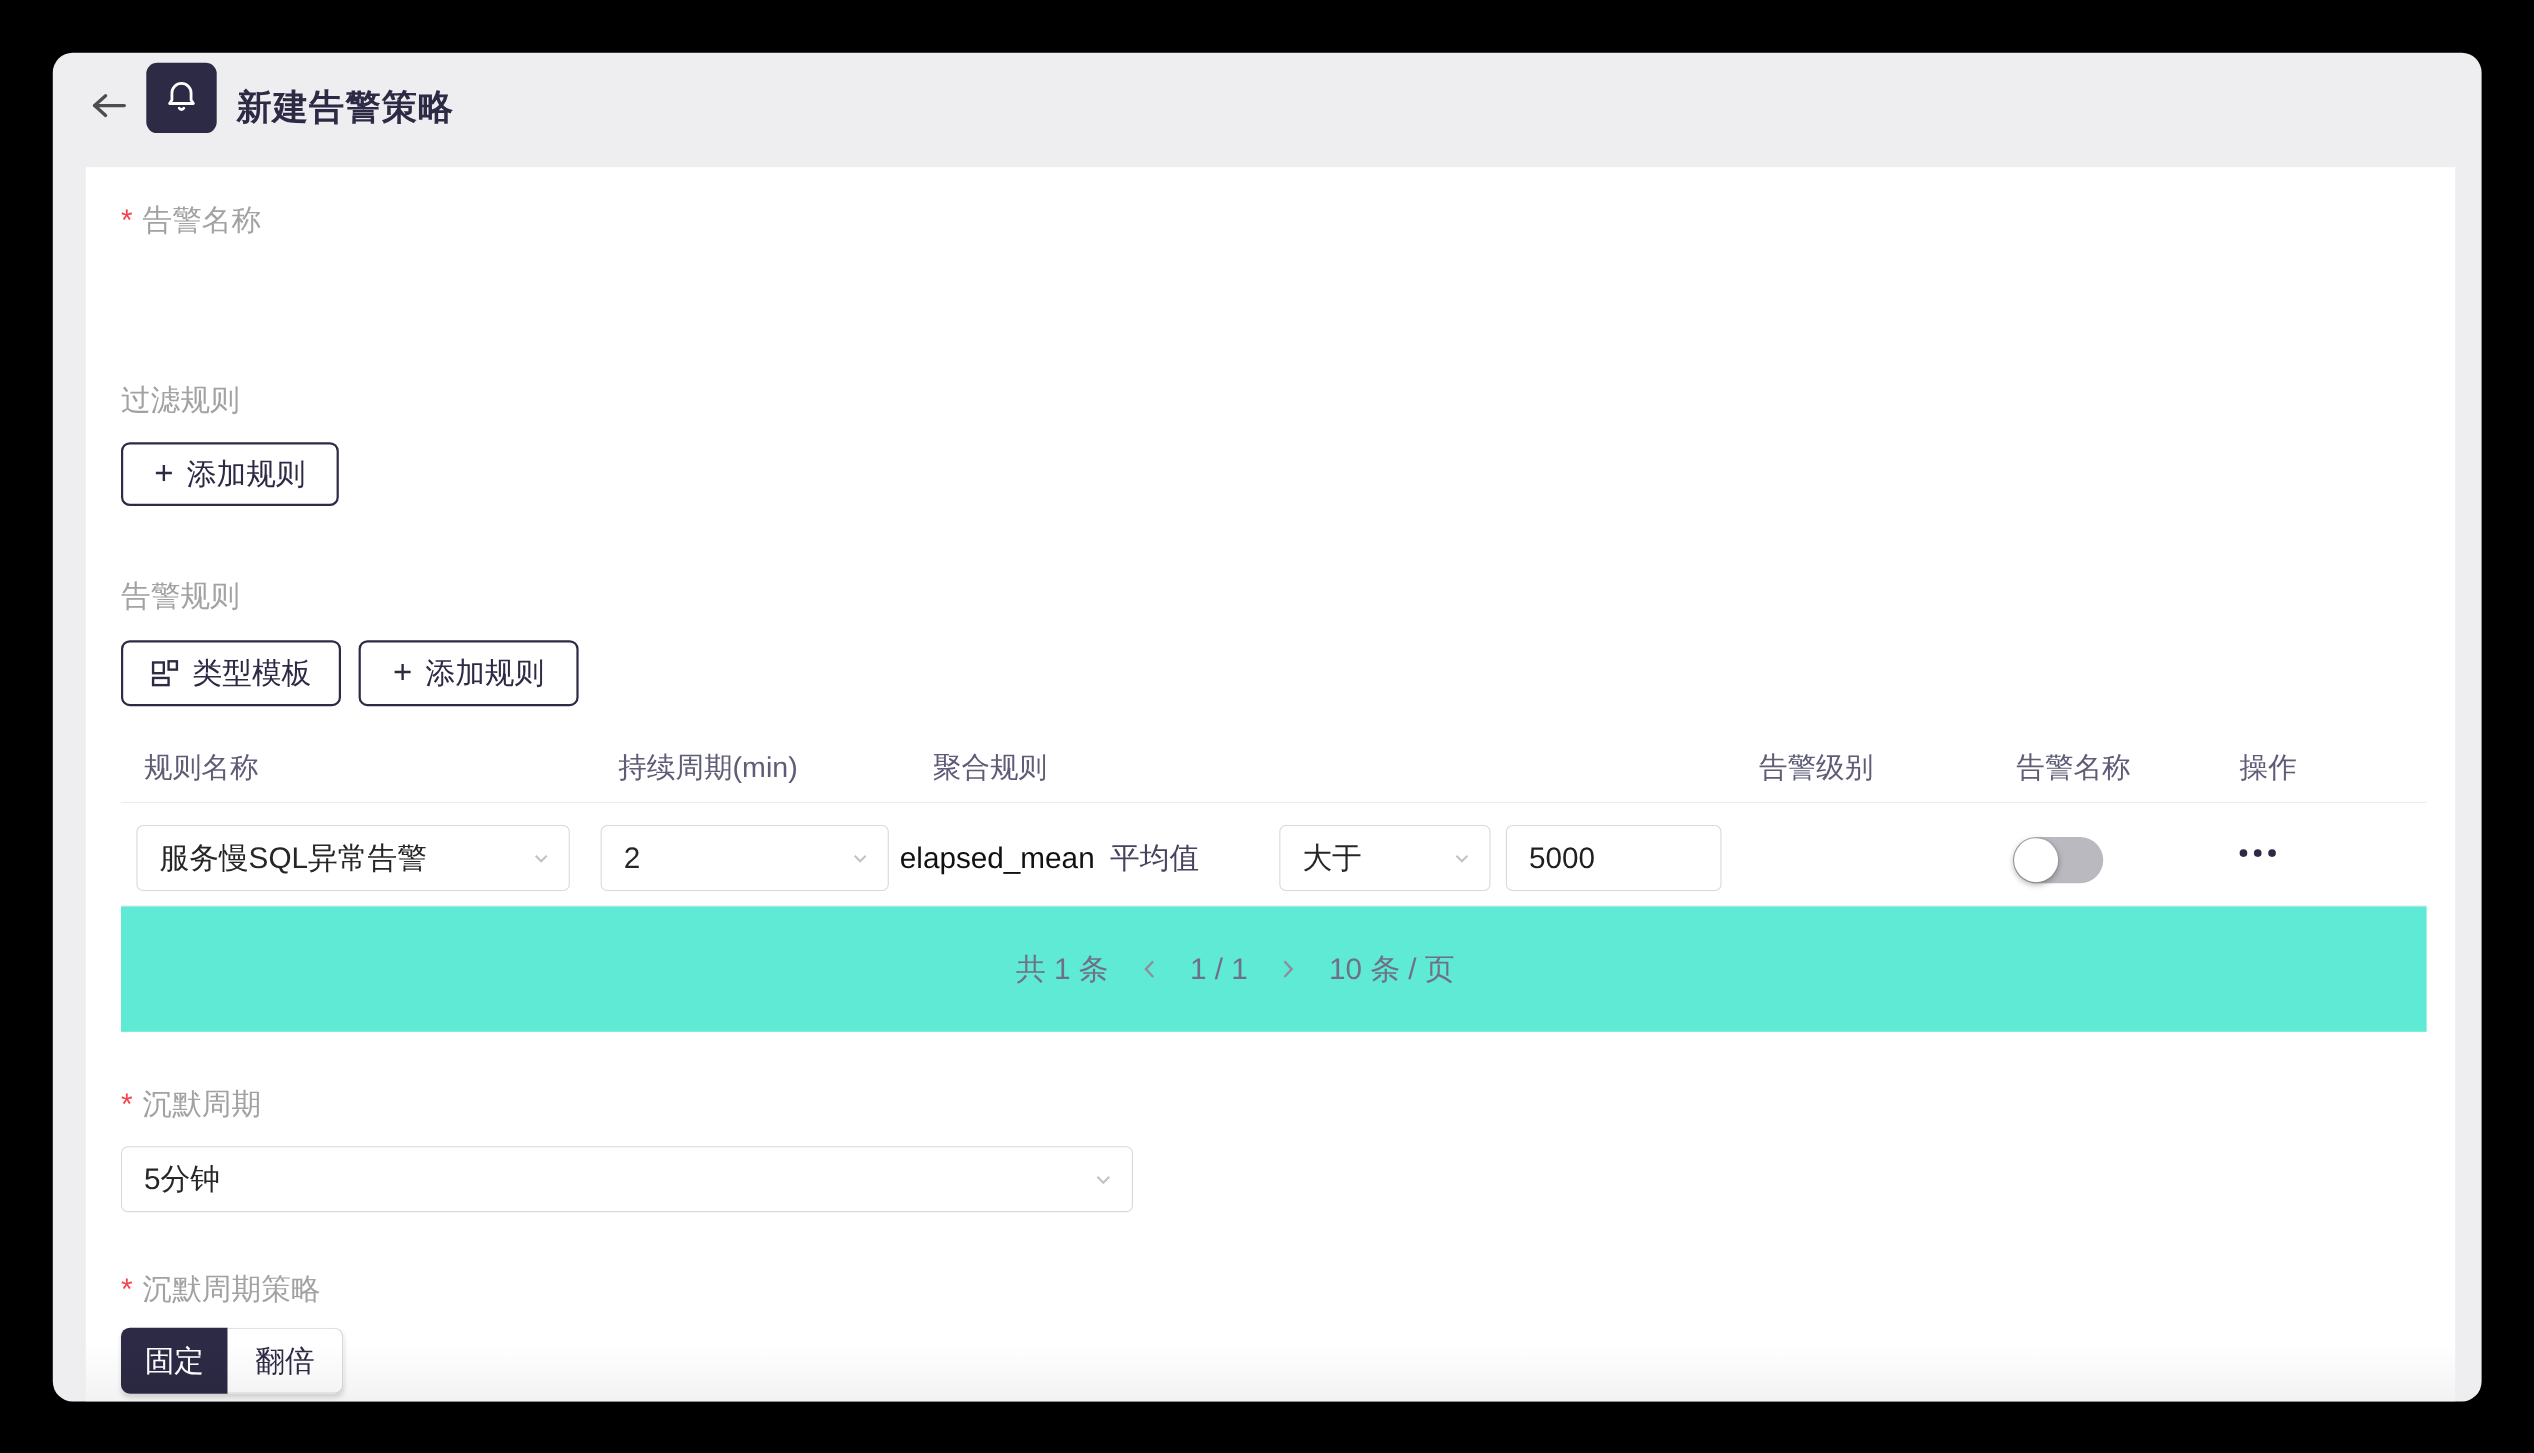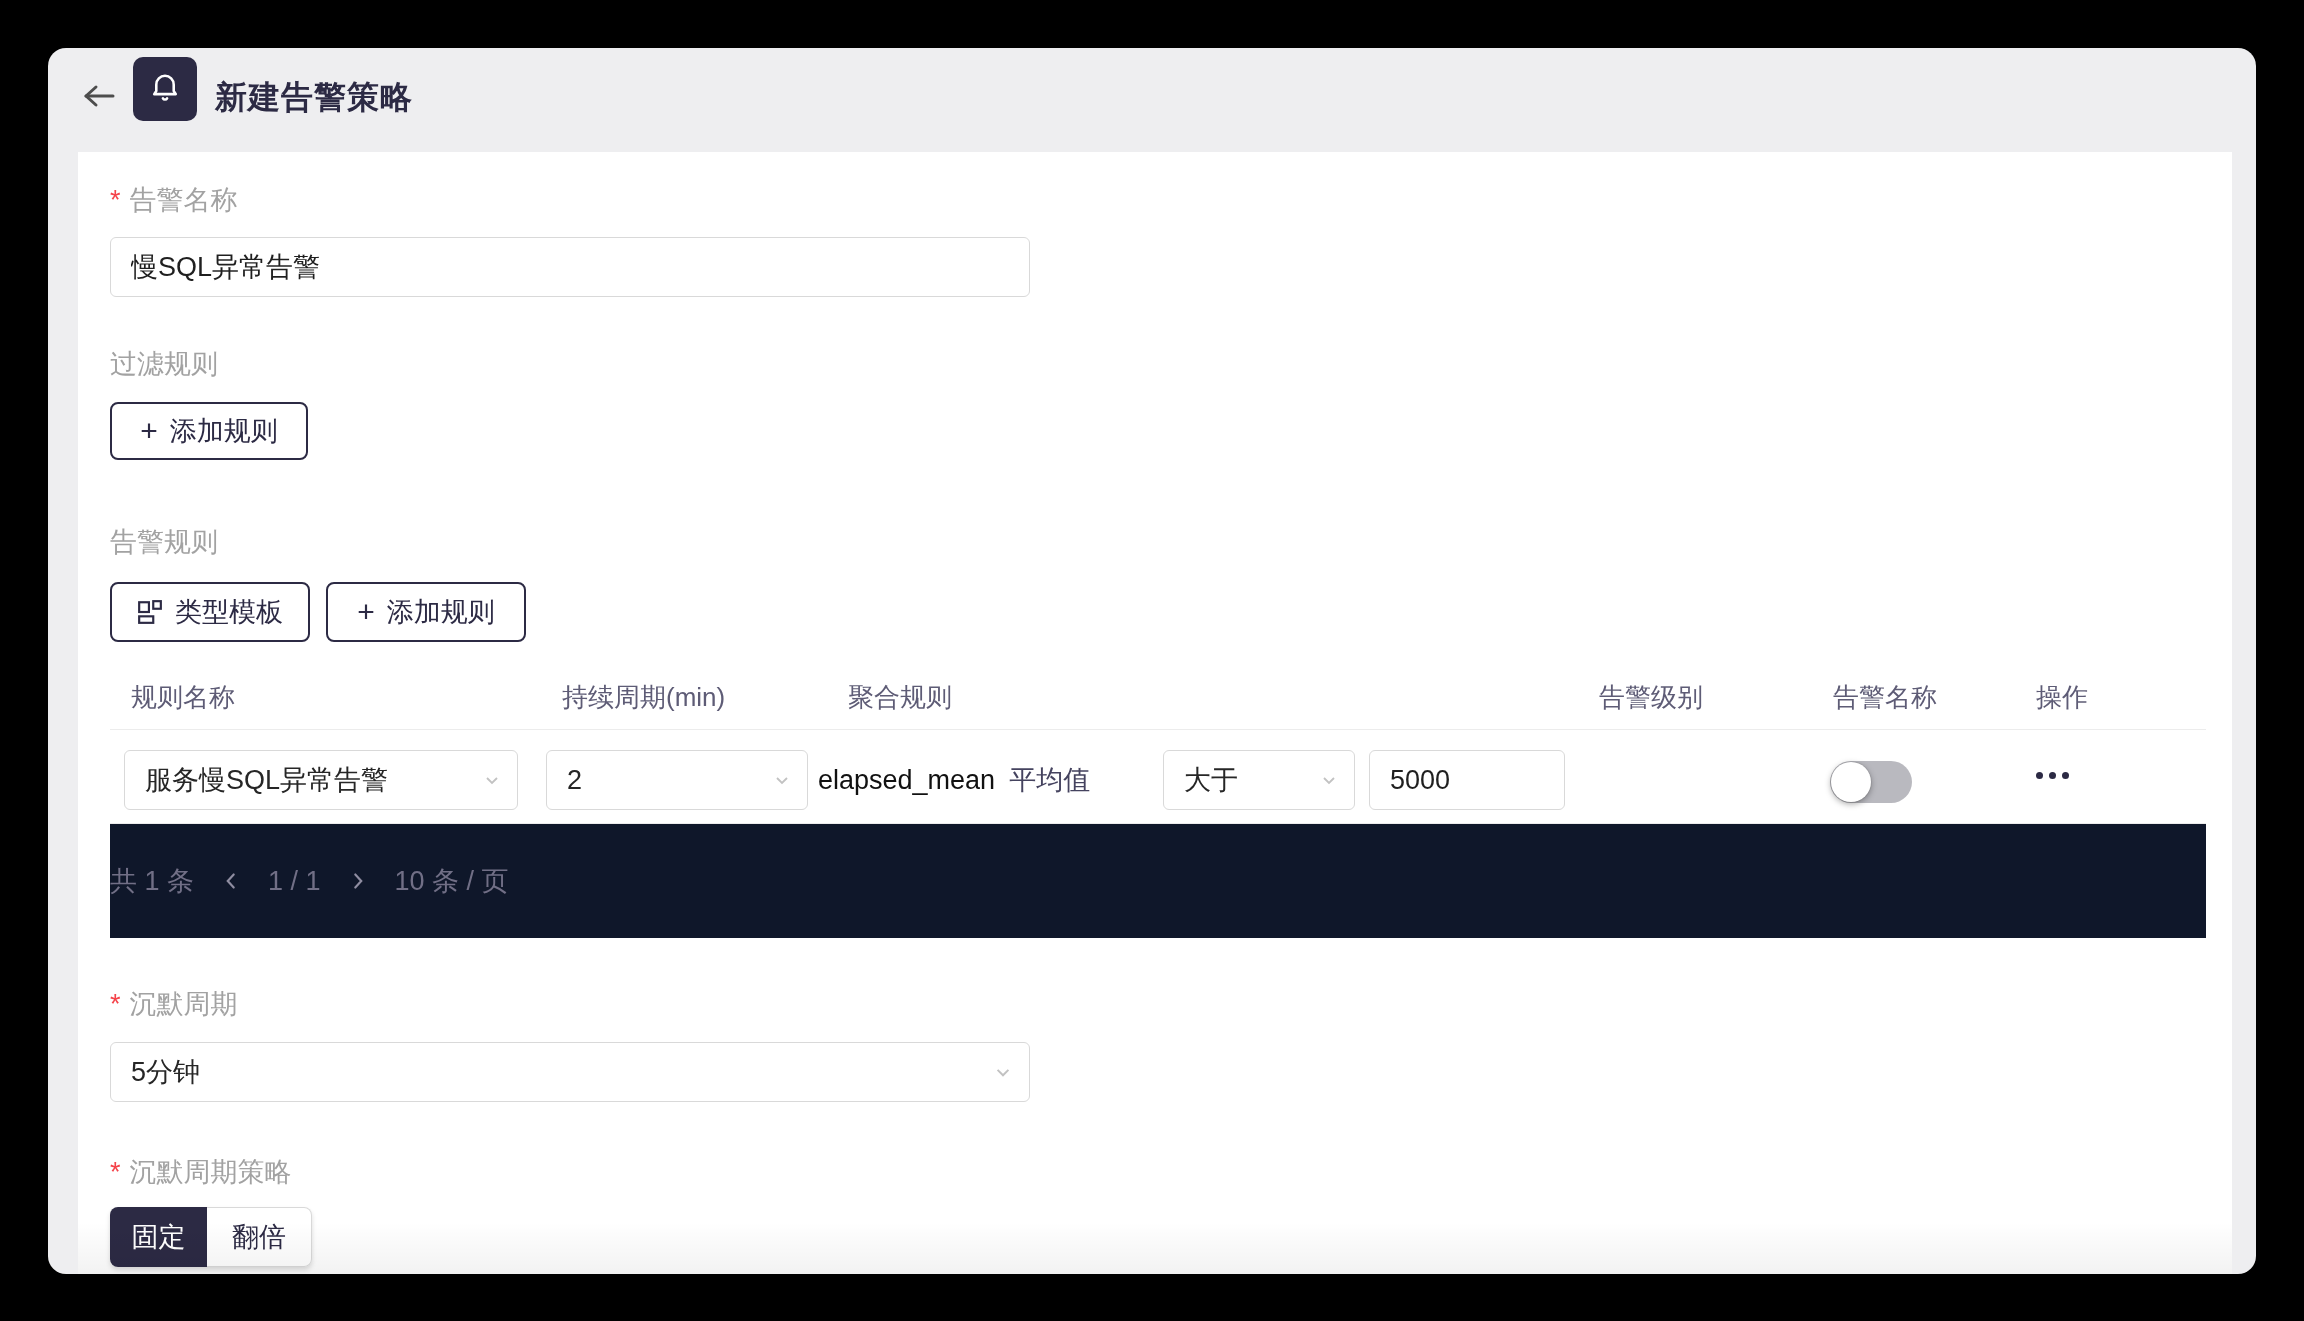--- a/index.html
+++ b/index.html
@@ -44,22 +44,22 @@
   .th{position:absolute;top:528px;font-size:26px;color:var(--th);white-space:nowrap;}
   .hline{position:absolute;left:32px;width:2096px;height:1px;background:var(--divider);}
   .agg-text{position:absolute;height:60px;line-height:60px;font-size:27px;white-space:nowrap;}
   .agg-text .metric{color:#111;}
   .agg-text .metric-cn{color:#45435f;margin-left:14px;}
   .toggle{position:absolute;width:82px;height:42px;border-radius:21px;background:#b9b9bf;cursor:pointer;}
   .toggle .knob{position:absolute;left:1px;top:1px;width:40px;height:40px;border-radius:50%;
                 background:#fff;box-shadow:0 2px 6px rgba(0,0,0,0.35),0 0 0 1px rgba(0,0,0,0.06);}
   .more{position:absolute;display:flex;gap:6px;align-items:center;cursor:pointer;padding:6px;}
   .more .dot{width:7px;height:7px;border-radius:50%;background:var(--navy);}
-  .pagination{position:absolute;left:32px;top:672px;width:2096px;height:114px;background:#0f172a;
-              display:flex;align-items:center;justify-content:flex-start;gap:24px;
+  .pagination{position:absolute;left:32px;top:672px;width:2096px;height:114px;background:#5eead4;
+              display:flex;align-items:center;justify-content:center;gap:24px;
               padding-right:70px;box-sizing:border-box;font-size:27px;color:var(--pag);}
   .pag-nav{display:flex;align-items:center;cursor:pointer;}
   .seg{position:absolute;display:flex;border-radius:8px;box-shadow:0 3px 5px rgba(0,0,0,0.14);}
   .seg-opt{height:60px;display:flex;align-items:center;justify-content:center;font-size:27px;
            box-sizing:border-box;cursor:pointer;}
   .seg-opt.active{width:97px;background:var(--navy);color:#fff;border-radius:8px 0 0 8px;}
   .seg-opt.inactive{width:105px;background:#fff;color:var(--navy);border:1.5px solid var(--border);
                     border-left:none;border-radius:0 8px 8px 0;}
 </style>
 </head>
@@ -84,21 +84,20 @@
         </svg>
       </span>
     </div>
     <div class="page-title">新建告警策略</div>
 
     <div class="panel">
 
       <div class="lbl" style="left:32px;top:30px;">
         <span class="req">*</span><span>告警名称</span>
       </div>
-      <input class="text-input" style="left: 32px; top: 85px; width: 920px; height: 60px;" value="慢SQL异常告警">
 
       <div class="lbl" style="left:32px;top:194px;">过滤规则</div>
       <button class="btn-outline" style="left:32px;top:250px;width:198px;height:58px;">
         <span class="plus">+</span>
         <span>添加规则</span>
       </button>
 
       <div class="lbl" style="left:32px;top:372px;">告警规则</div>
       <button class="btn-outline" style="left:32px;top:430px;width:200px;height:60px;">
         <span style="display:flex;">

